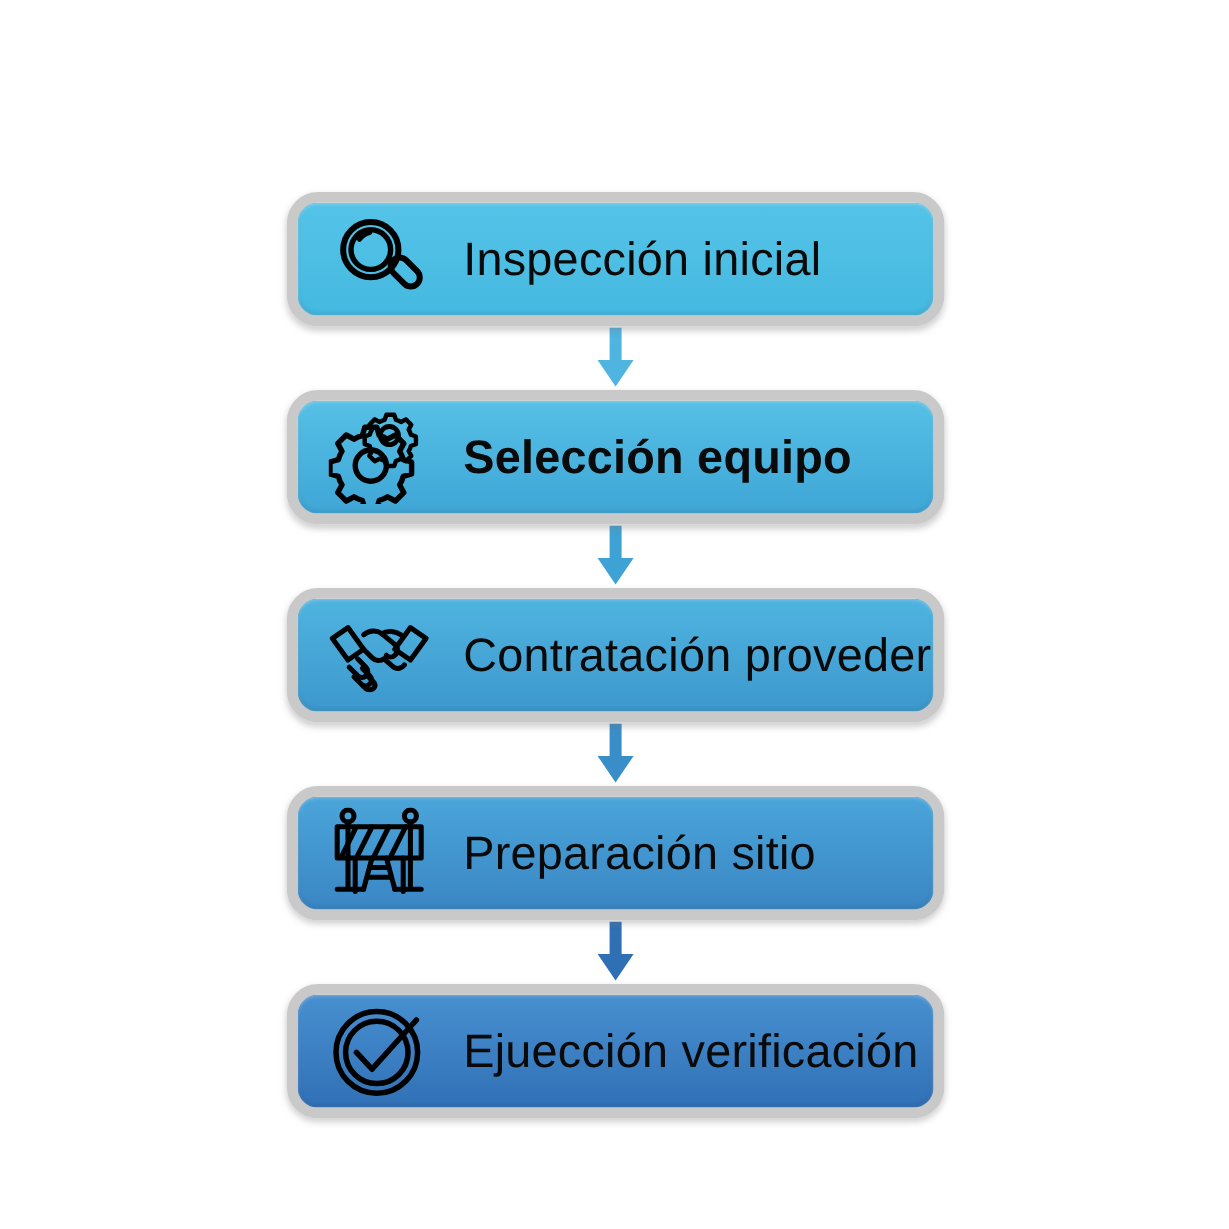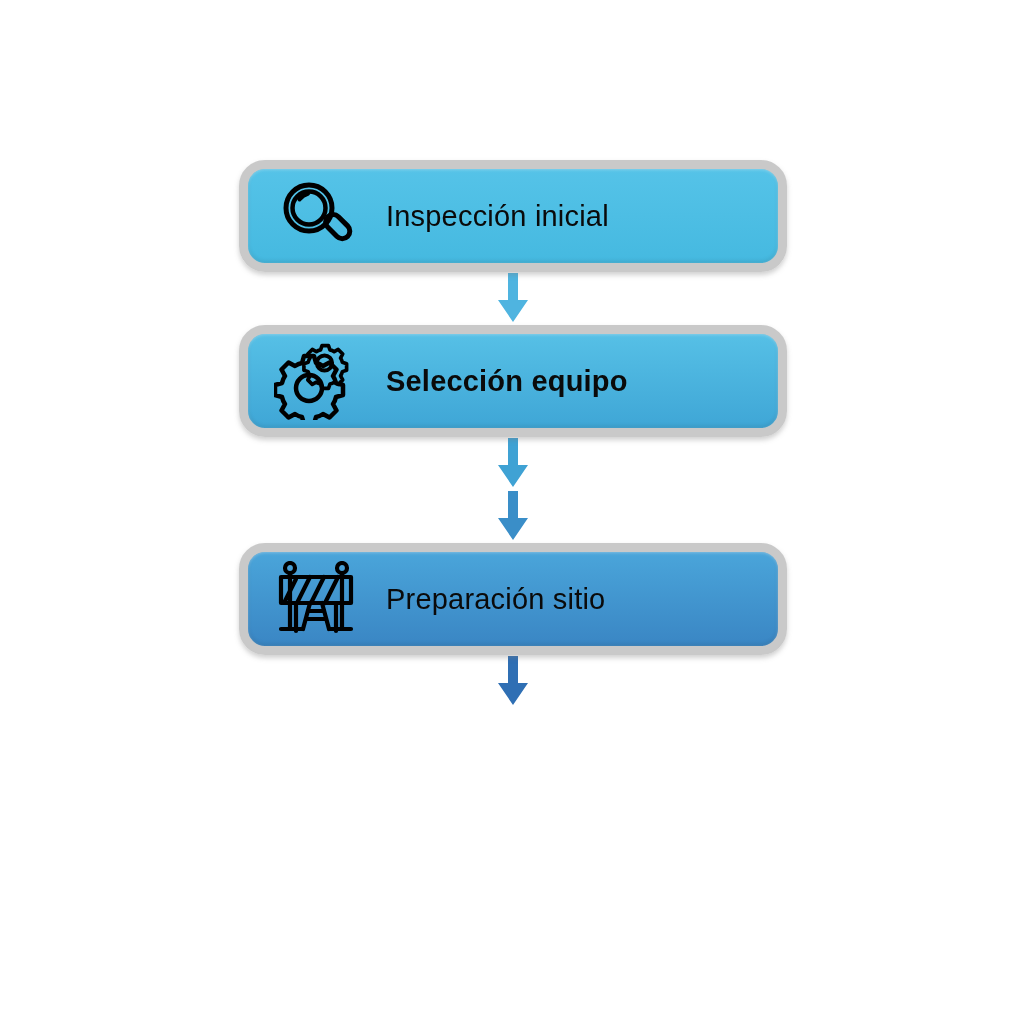--- a/index.html
+++ b/index.html
@@ -63,21 +63,21 @@
     z-index: 2;
   }
   .step-icon svg {
     display: block;
   }
 
   .step-label {
     position: relative;
     z-index: 2;
     margin-left: 22px;
-    font-size: 29px;
+    font-size: 39px;
     line-height: 1;
     color: #0a0a0a;
     letter-spacing: 0.2px;
     white-space: nowrap;
     font-family: "Liberation Sans", sans-serif;
   }
 
   
   .connector {
     width: 548px;
@@ -125,20 +125,38 @@
       </div>
       <div class="step-label">Selección equipo</div>
     </div>
 
     <div class="connector">
       <svg class="arrow-svg" width="36" height="52" viewBox="0 0 36 52">
         <polygon points="13,0 23,0 23,27 33,27 18,49 3,27 13,27" fill="#3fa2d4"></polygon>
       </svg>
     </div>
 
+    <div class="step" id="step-3" style="background: linear-gradient(rgb(79, 180, 224) 0%, rgb(61, 152, 205) 100%); border-color: rgb(201, 201, 201);">
+      <div class="inner"></div>
+      <div class="step-icon">
+        <svg width="84" height="62" viewBox="0 0 84 62" fill="none" stroke="#000" stroke-width="4.2" stroke-linejoin="round" stroke-linecap="round">
+          <path d="M3 17 L16 8 L29 26 L16 35 Z"></path>
+          <path d="M81 17 L68 8 L55 26 L68 35 Z"></path>
+          <path d="M29 14 C34 10 40 10 44 13 L55 22"></path>
+          <path d="M44 13 C49 10 56 11 60 14"></path>
+          <path d="M29 26 L36 33 C39 36 43 36 46 34"></path>
+          <path d="M46 34 L54 41 C57 43 61 42 63 39"></path>
+          <path d="M24 34 L31 41 C33 43 33 46 31 48 C29 50 26 50 24 48 L17 41"></path>
+          <path d="M28 42 L34 48 C36 50 36 53 34 55 C32 57 29 57 27 55 L21 49"></path>
+          <path d="M33 49 L37 53 C39 55 39 57 37 59 C35 60 33 60 31 59 L28 56"></path>
+          <path d="M55 22 C58 25 58 29 55 31 C53 33 50 33 48 31"></path>
+        </svg>
+      </div>
+      <div class="step-label">Contratación proveder</div>
+    </div>
 
     <div class="connector">
       <svg class="arrow-svg" width="36" height="52" viewBox="0 0 36 52">
         <polygon points="13,0 23,0 23,27 33,27 18,49 3,27 13,27" fill="#3a8ec8"></polygon>
       </svg>
     </div>
 
     <div class="step" id="step-4" style="background: linear-gradient(rgb(74, 165, 218) 0%, rgb(58, 134, 196) 100%); border-color: rgb(201, 201, 201);">
       <div class="inner"></div>
       <div class="step-icon">
@@ -157,15 +175,26 @@
       </div>
       <div class="step-label">Preparación sitio</div>
     </div>
 
     <div class="connector">
       <svg class="arrow-svg" width="36" height="52" viewBox="0 0 36 52">
         <polygon points="13,0 23,0 23,27 33,27 18,49 3,27 13,27" fill="#2f6fb4"></polygon>
       </svg>
     </div>
 
+    <div class="step" id="step-5" style="background: linear-gradient(rgb(71, 144, 208) 0%, rgb(49, 112, 182) 100%); border-color: rgb(201, 201, 201);">
+      <div class="inner"></div>
+      <div class="step-icon">
+        <svg width="80" height="80" viewBox="0 0 80 80" fill="none" stroke="#000" stroke-width="4.6" stroke-linejoin="round" stroke-linecap="round">
+          <circle cx="38" cy="41" r="34"></circle>
+          <circle cx="38" cy="41" r="26"></circle>
+          <path d="M21 41 L34 55 L71 14"></path>
+        </svg>
+      </div>
+      <div class="step-label">Ejuección verificación</div>
+    </div>
 
   </div>
 </div>
 
 </body></html>

